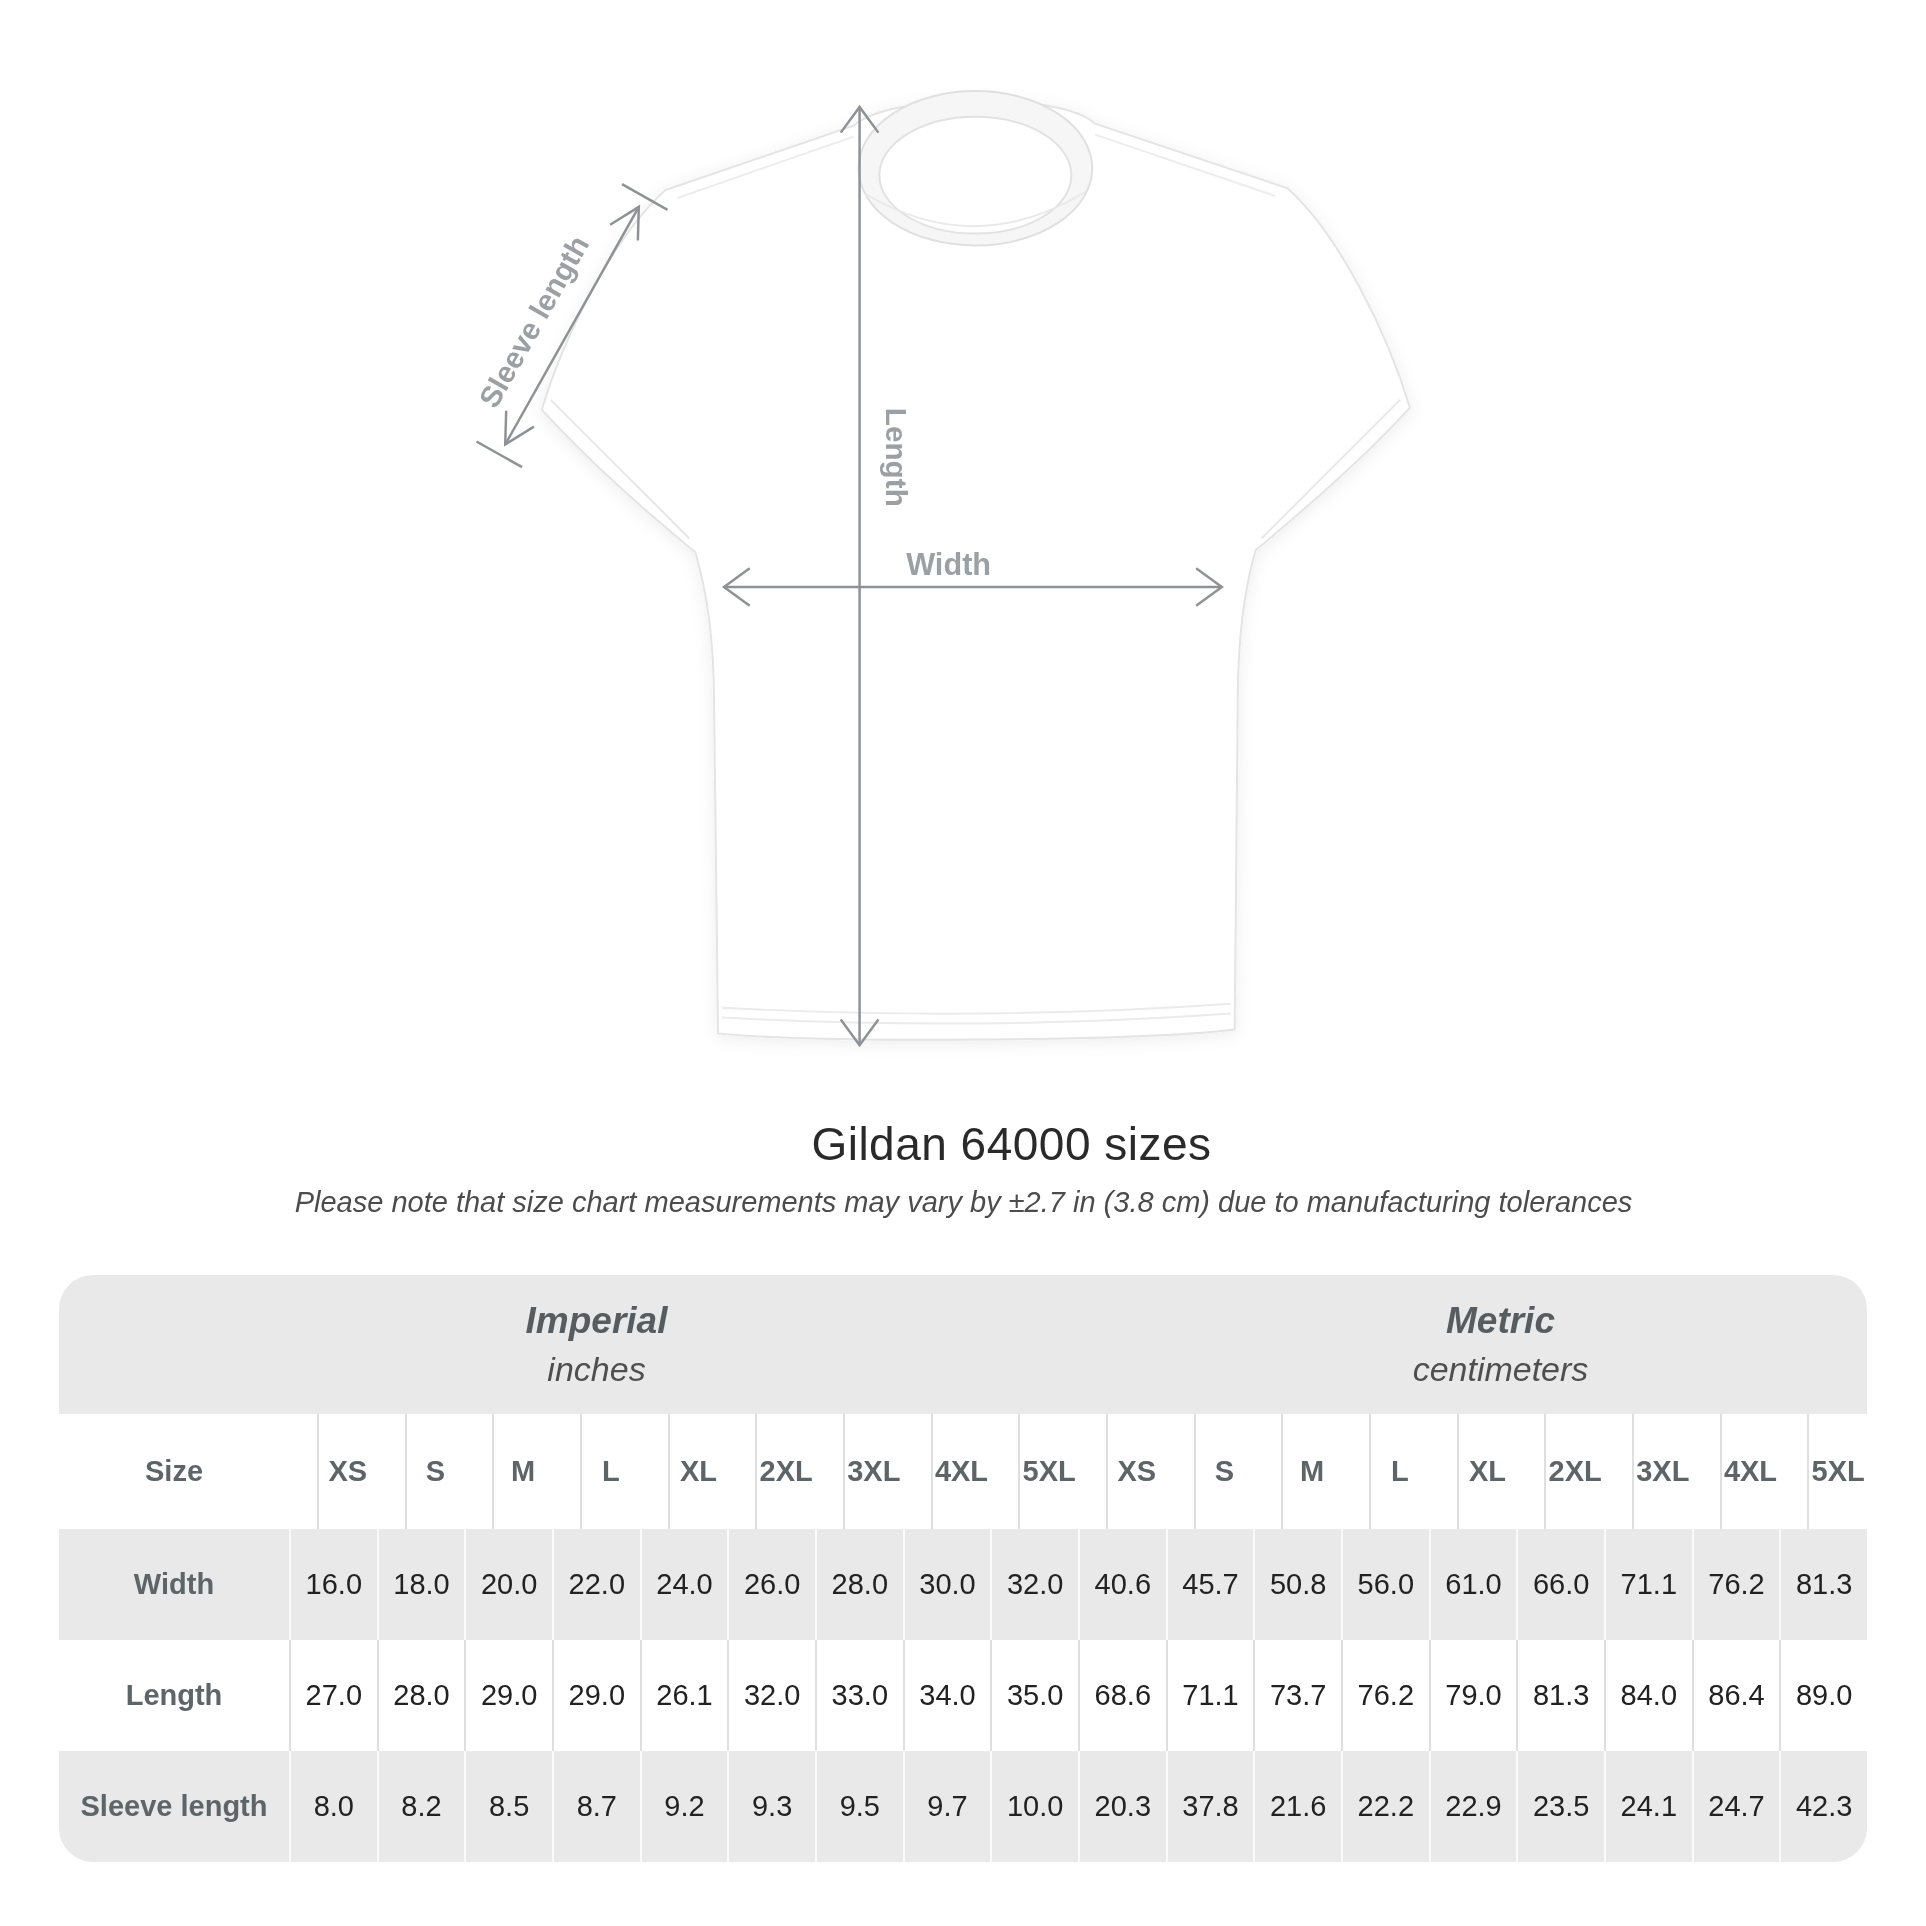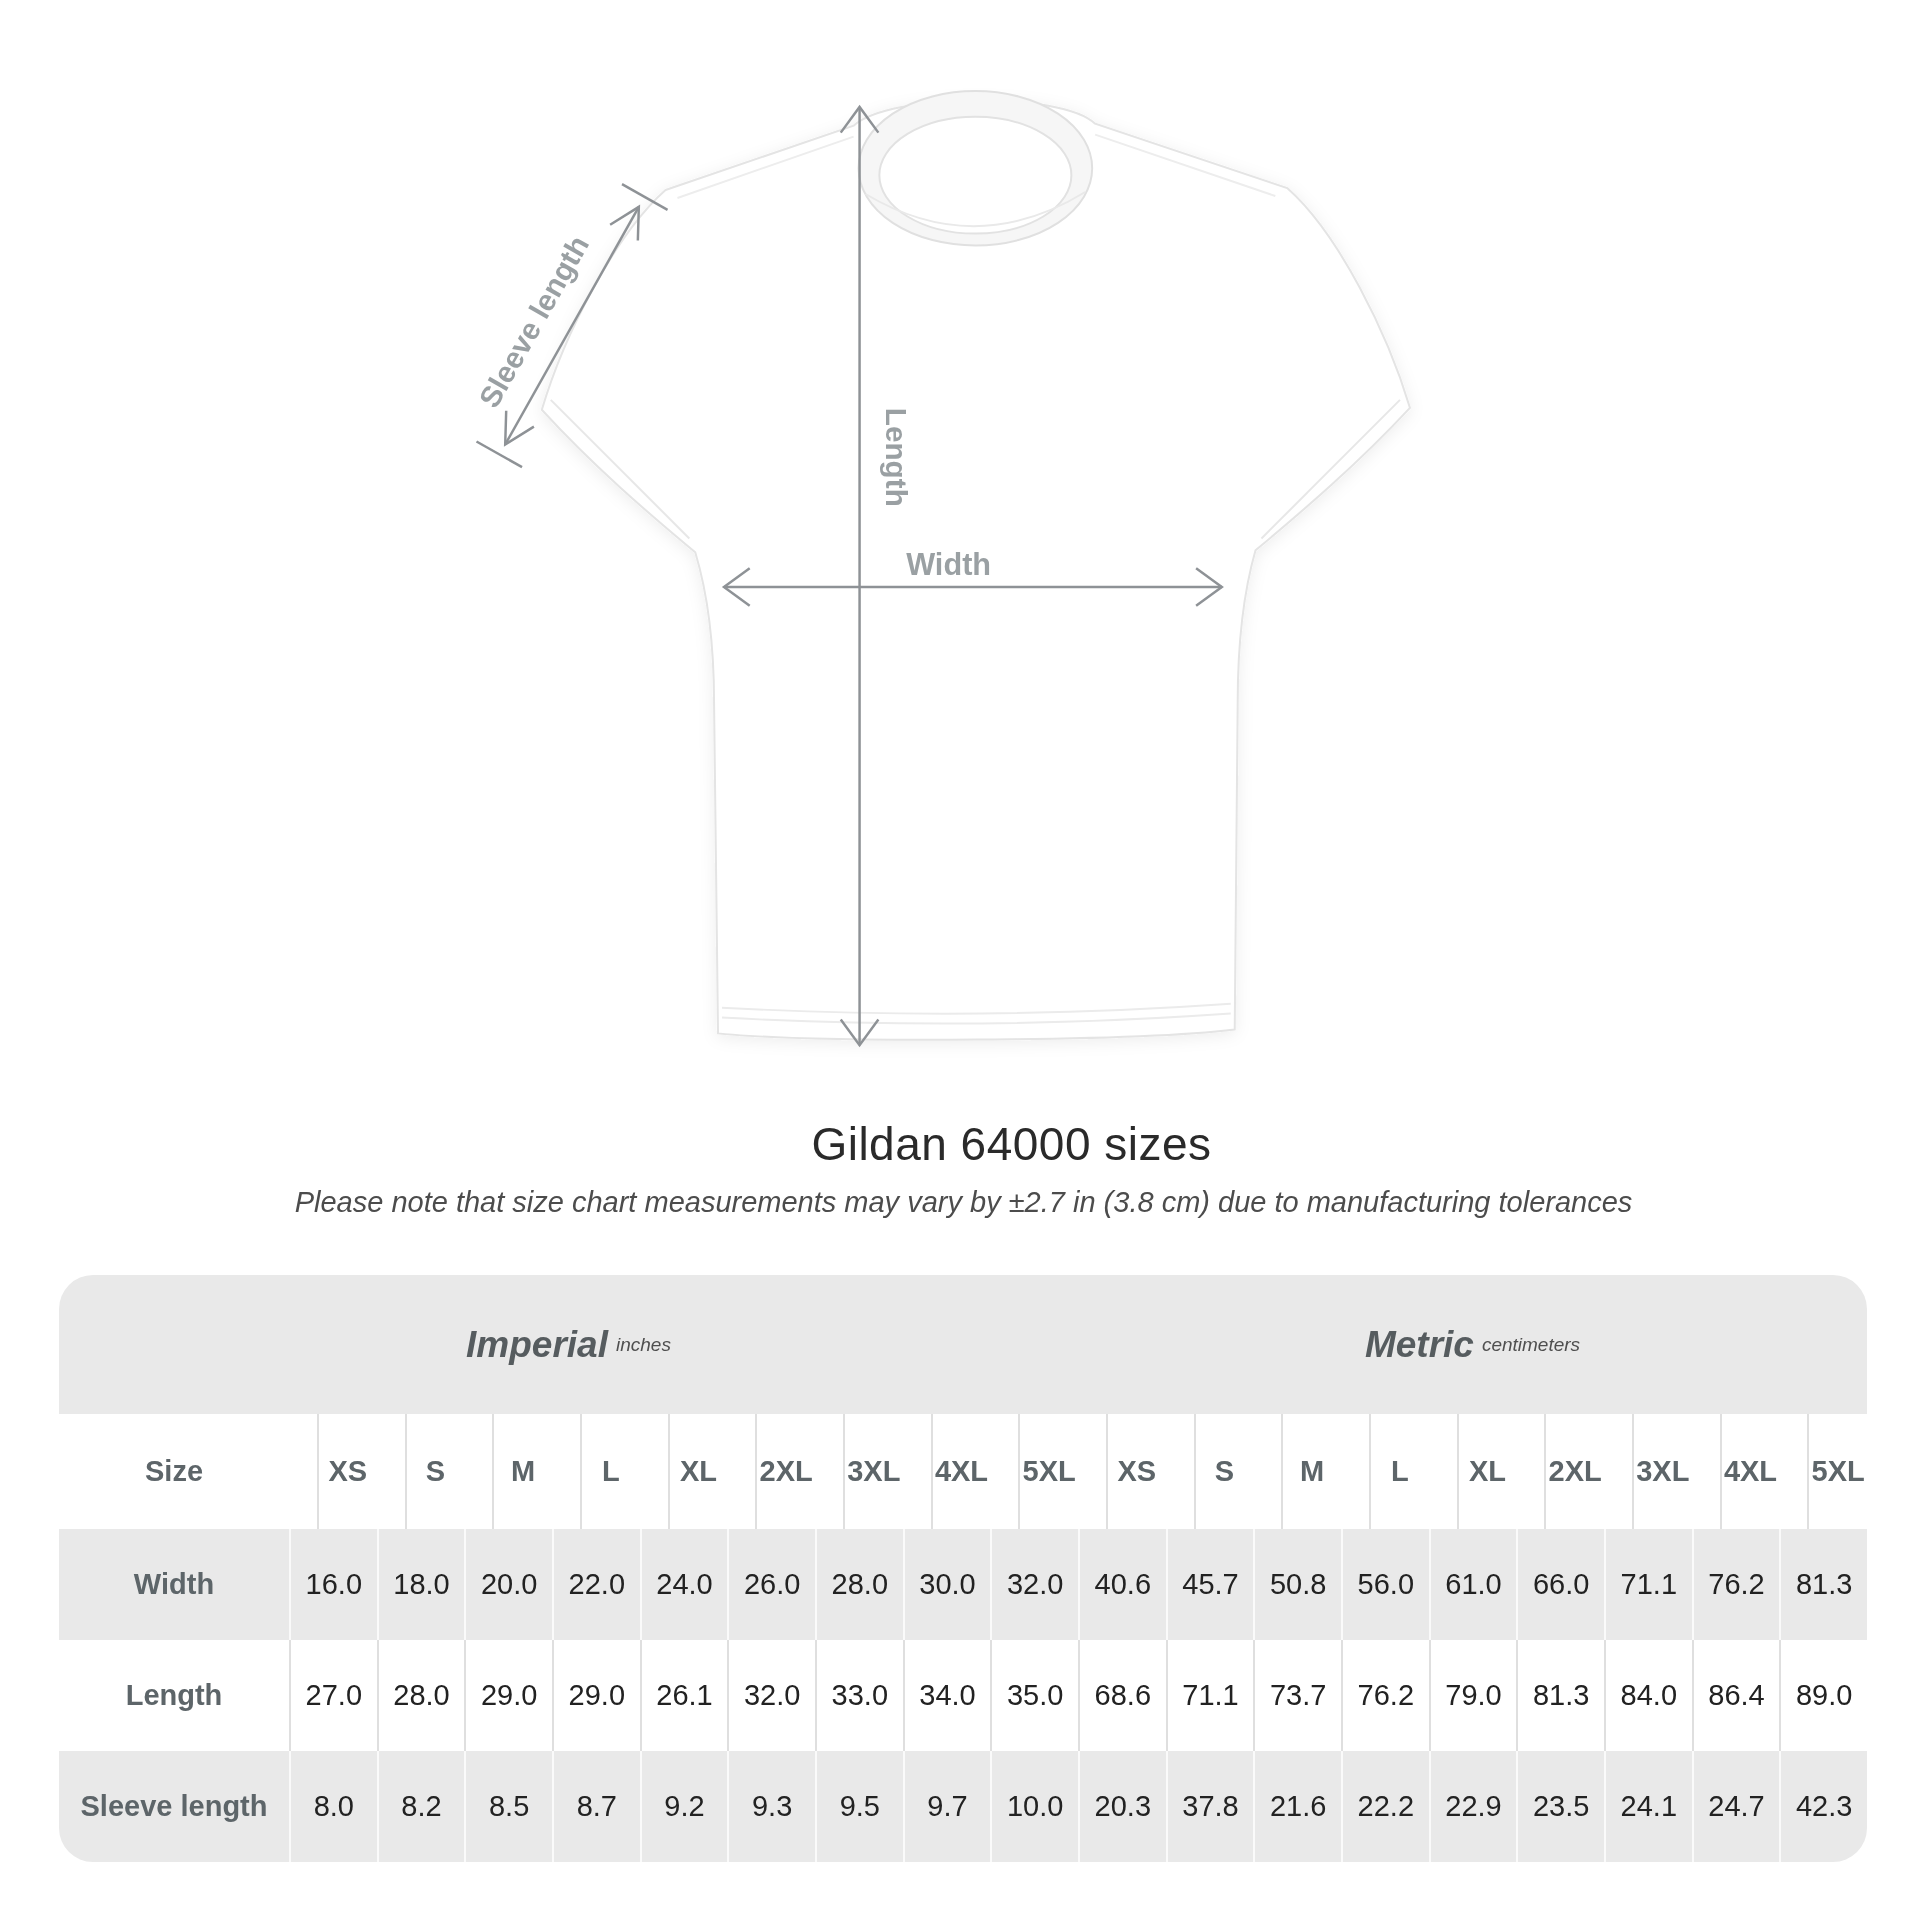--- a/index.html
+++ b/index.html
@@ -18,25 +18,25 @@
   .chart-subtitle{
     position:absolute;left:0;top:1186px;width:1927px;text-align:center;
     font-size:29px;font-style:italic;color:#4c4c4c;margin:0;
   }
   
   .size-table{
     position:absolute;left:59px;top:1275px;width:1808px;
     border-radius:34px;overflow:hidden;box-sizing:border-box;
   }
   .band{height:139px;background:#e9e9e9;display:flex;}
-  .band-half{display:flex;flex-direction:row;align-items:center;justify-content:center;gap:8px;}
+  .band-half{display:flex;flex-direction:column;align-items:center;justify-content:center;gap:8px;margin-left:28px;}
   .band-half.imperial{width:1019px;}
   .band-half.metric{flex:1;}
   .band-title{font-size:37px;font-weight:bold;font-style:italic;color:#565c5f;}
-  .band-sub{font-size:19px;font-style:italic;color:#4f4f4f;}
+  .band-sub{font-size:34px;font-style:italic;color:#4f4f4f;}
   .row{display:grid;grid-template-columns:230px repeat(18,1fr);}
   .row-sizes{height:115px;background:#ffffff;gap:28px;--sep:#dfdfdf;}
   .row-white{height:111px;background:#ffffff;--sep:#dfdfdf;}
   .row-gray{height:111px;background:#e9e9e9;--sep:#fafafa;}
   .cell{
     display:flex;align-items:center;justify-content:center;
     font-size:29px;color:#222222;box-sizing:border-box;
   }
   .cell:not(:first-child){border-left:2px solid var(--sep);}
   .cell.head{font-weight:bold;color:#5d6569;}

